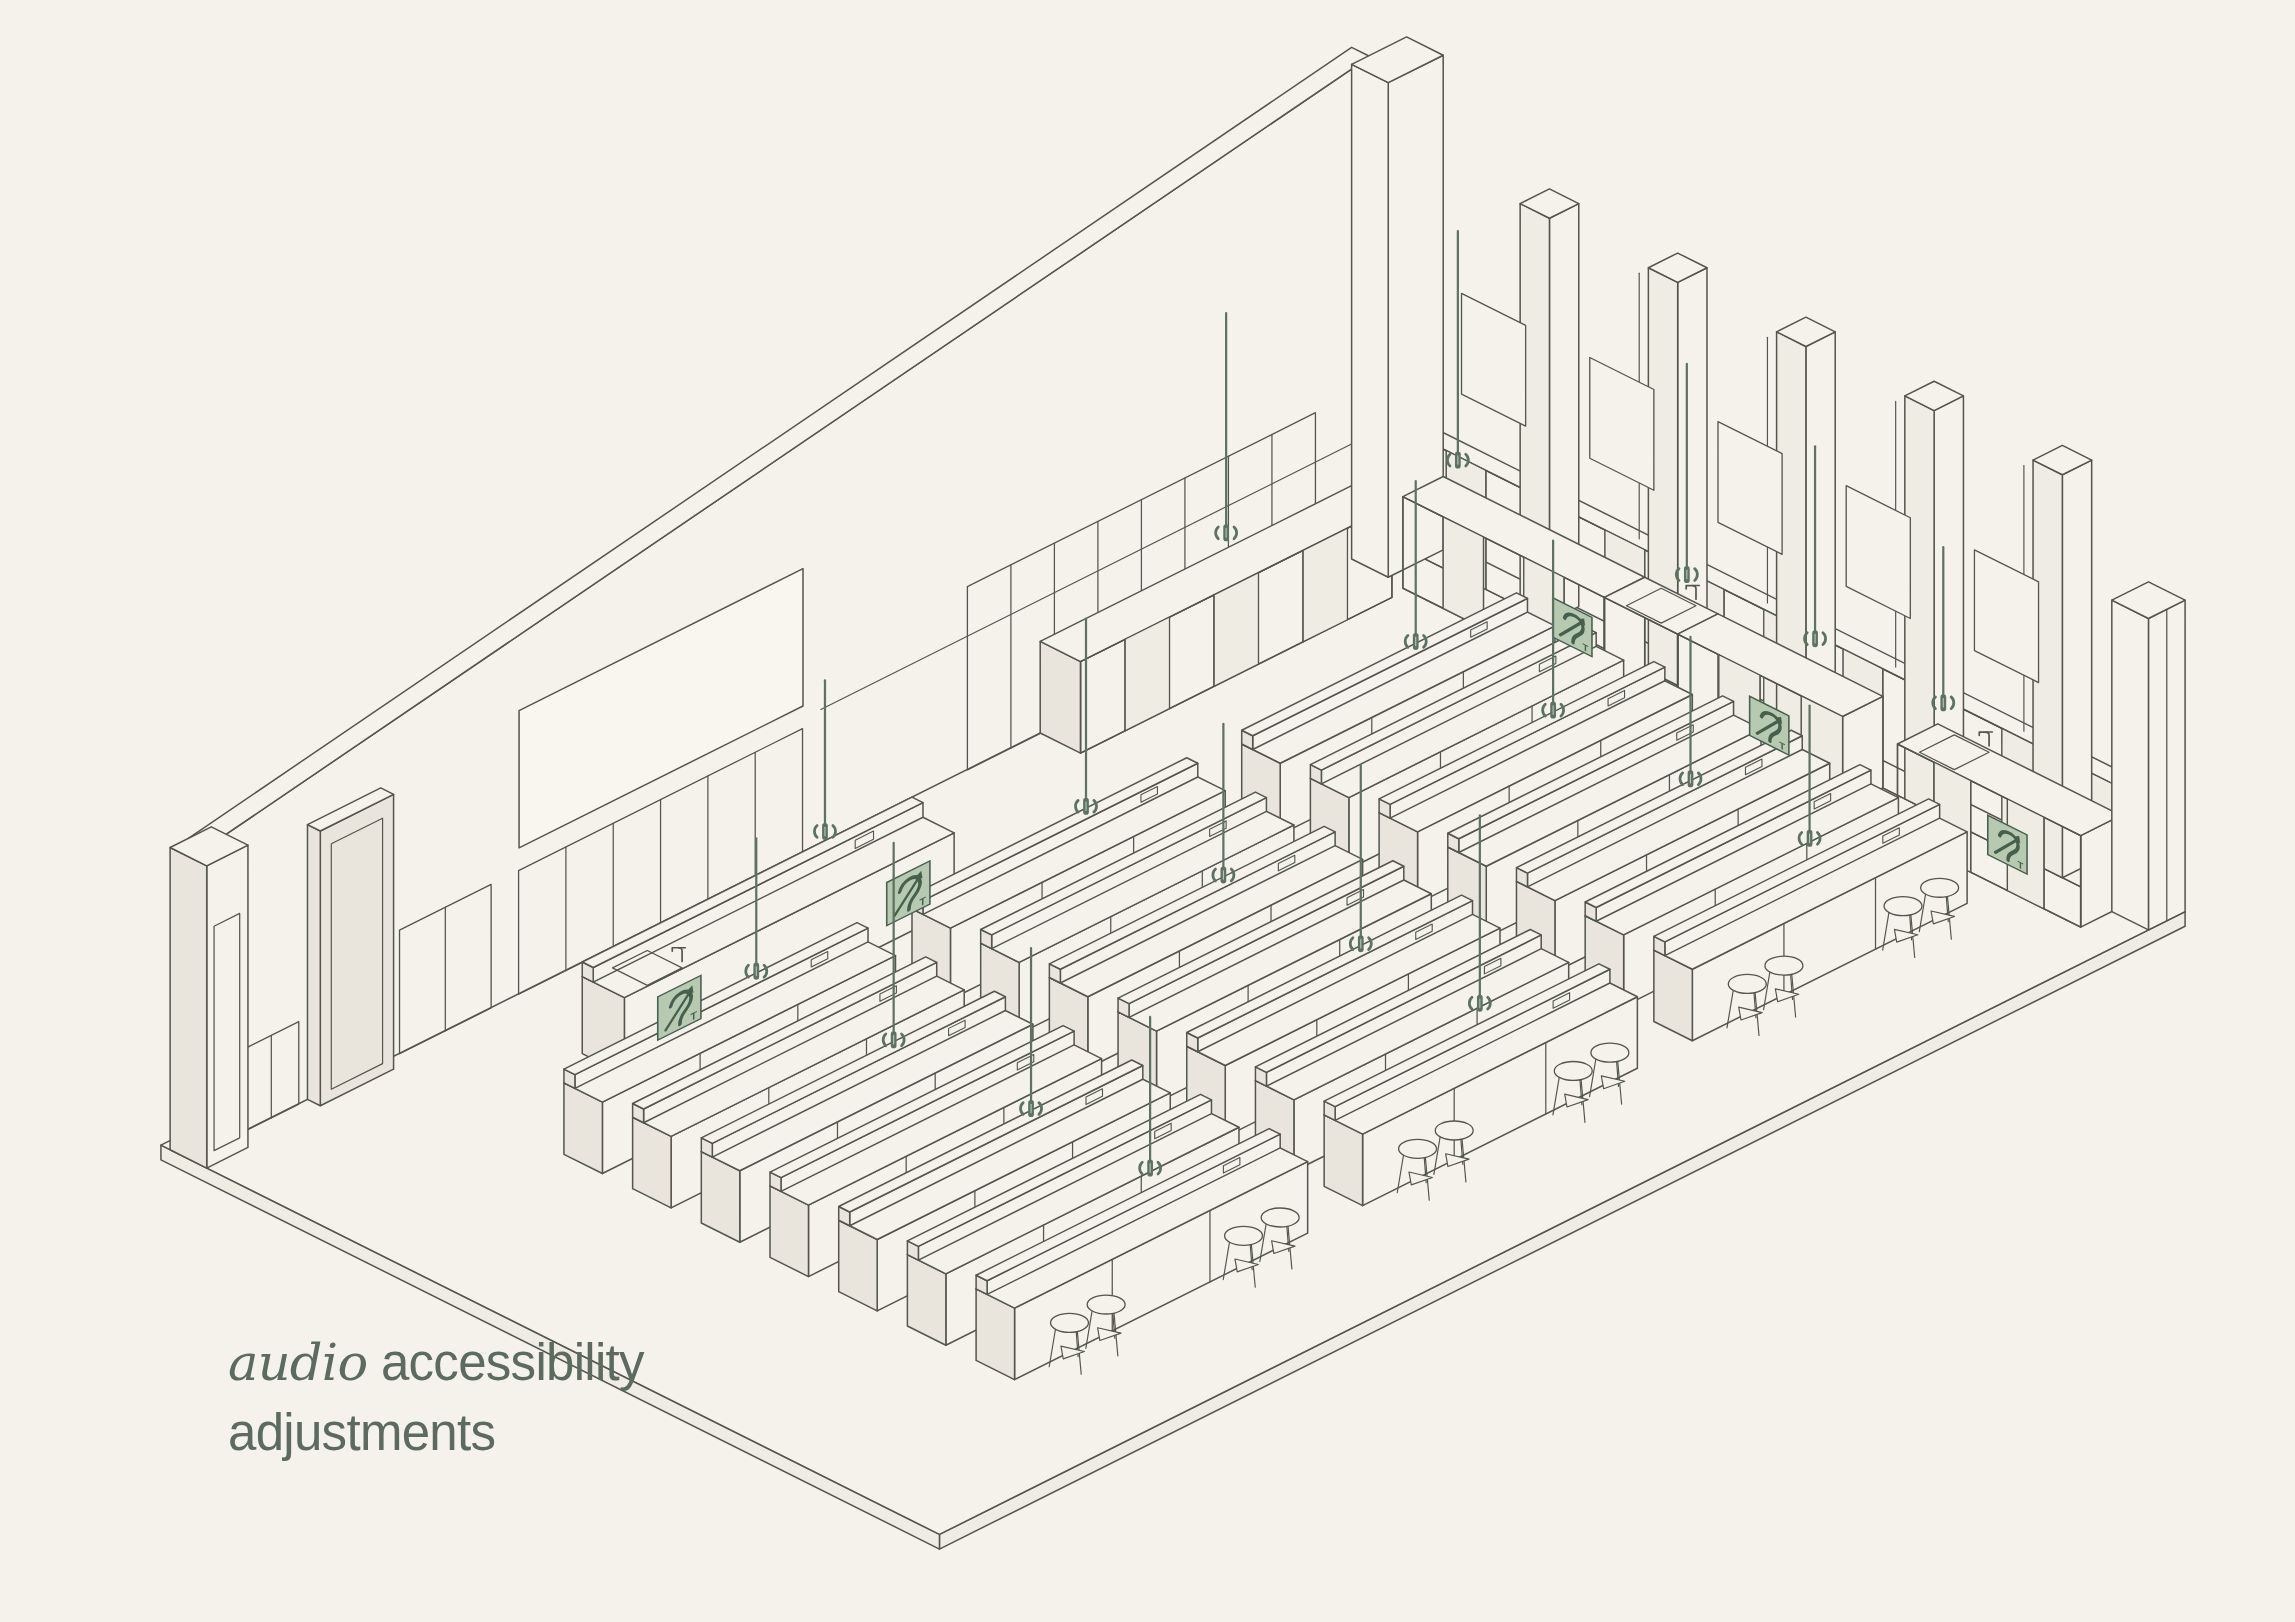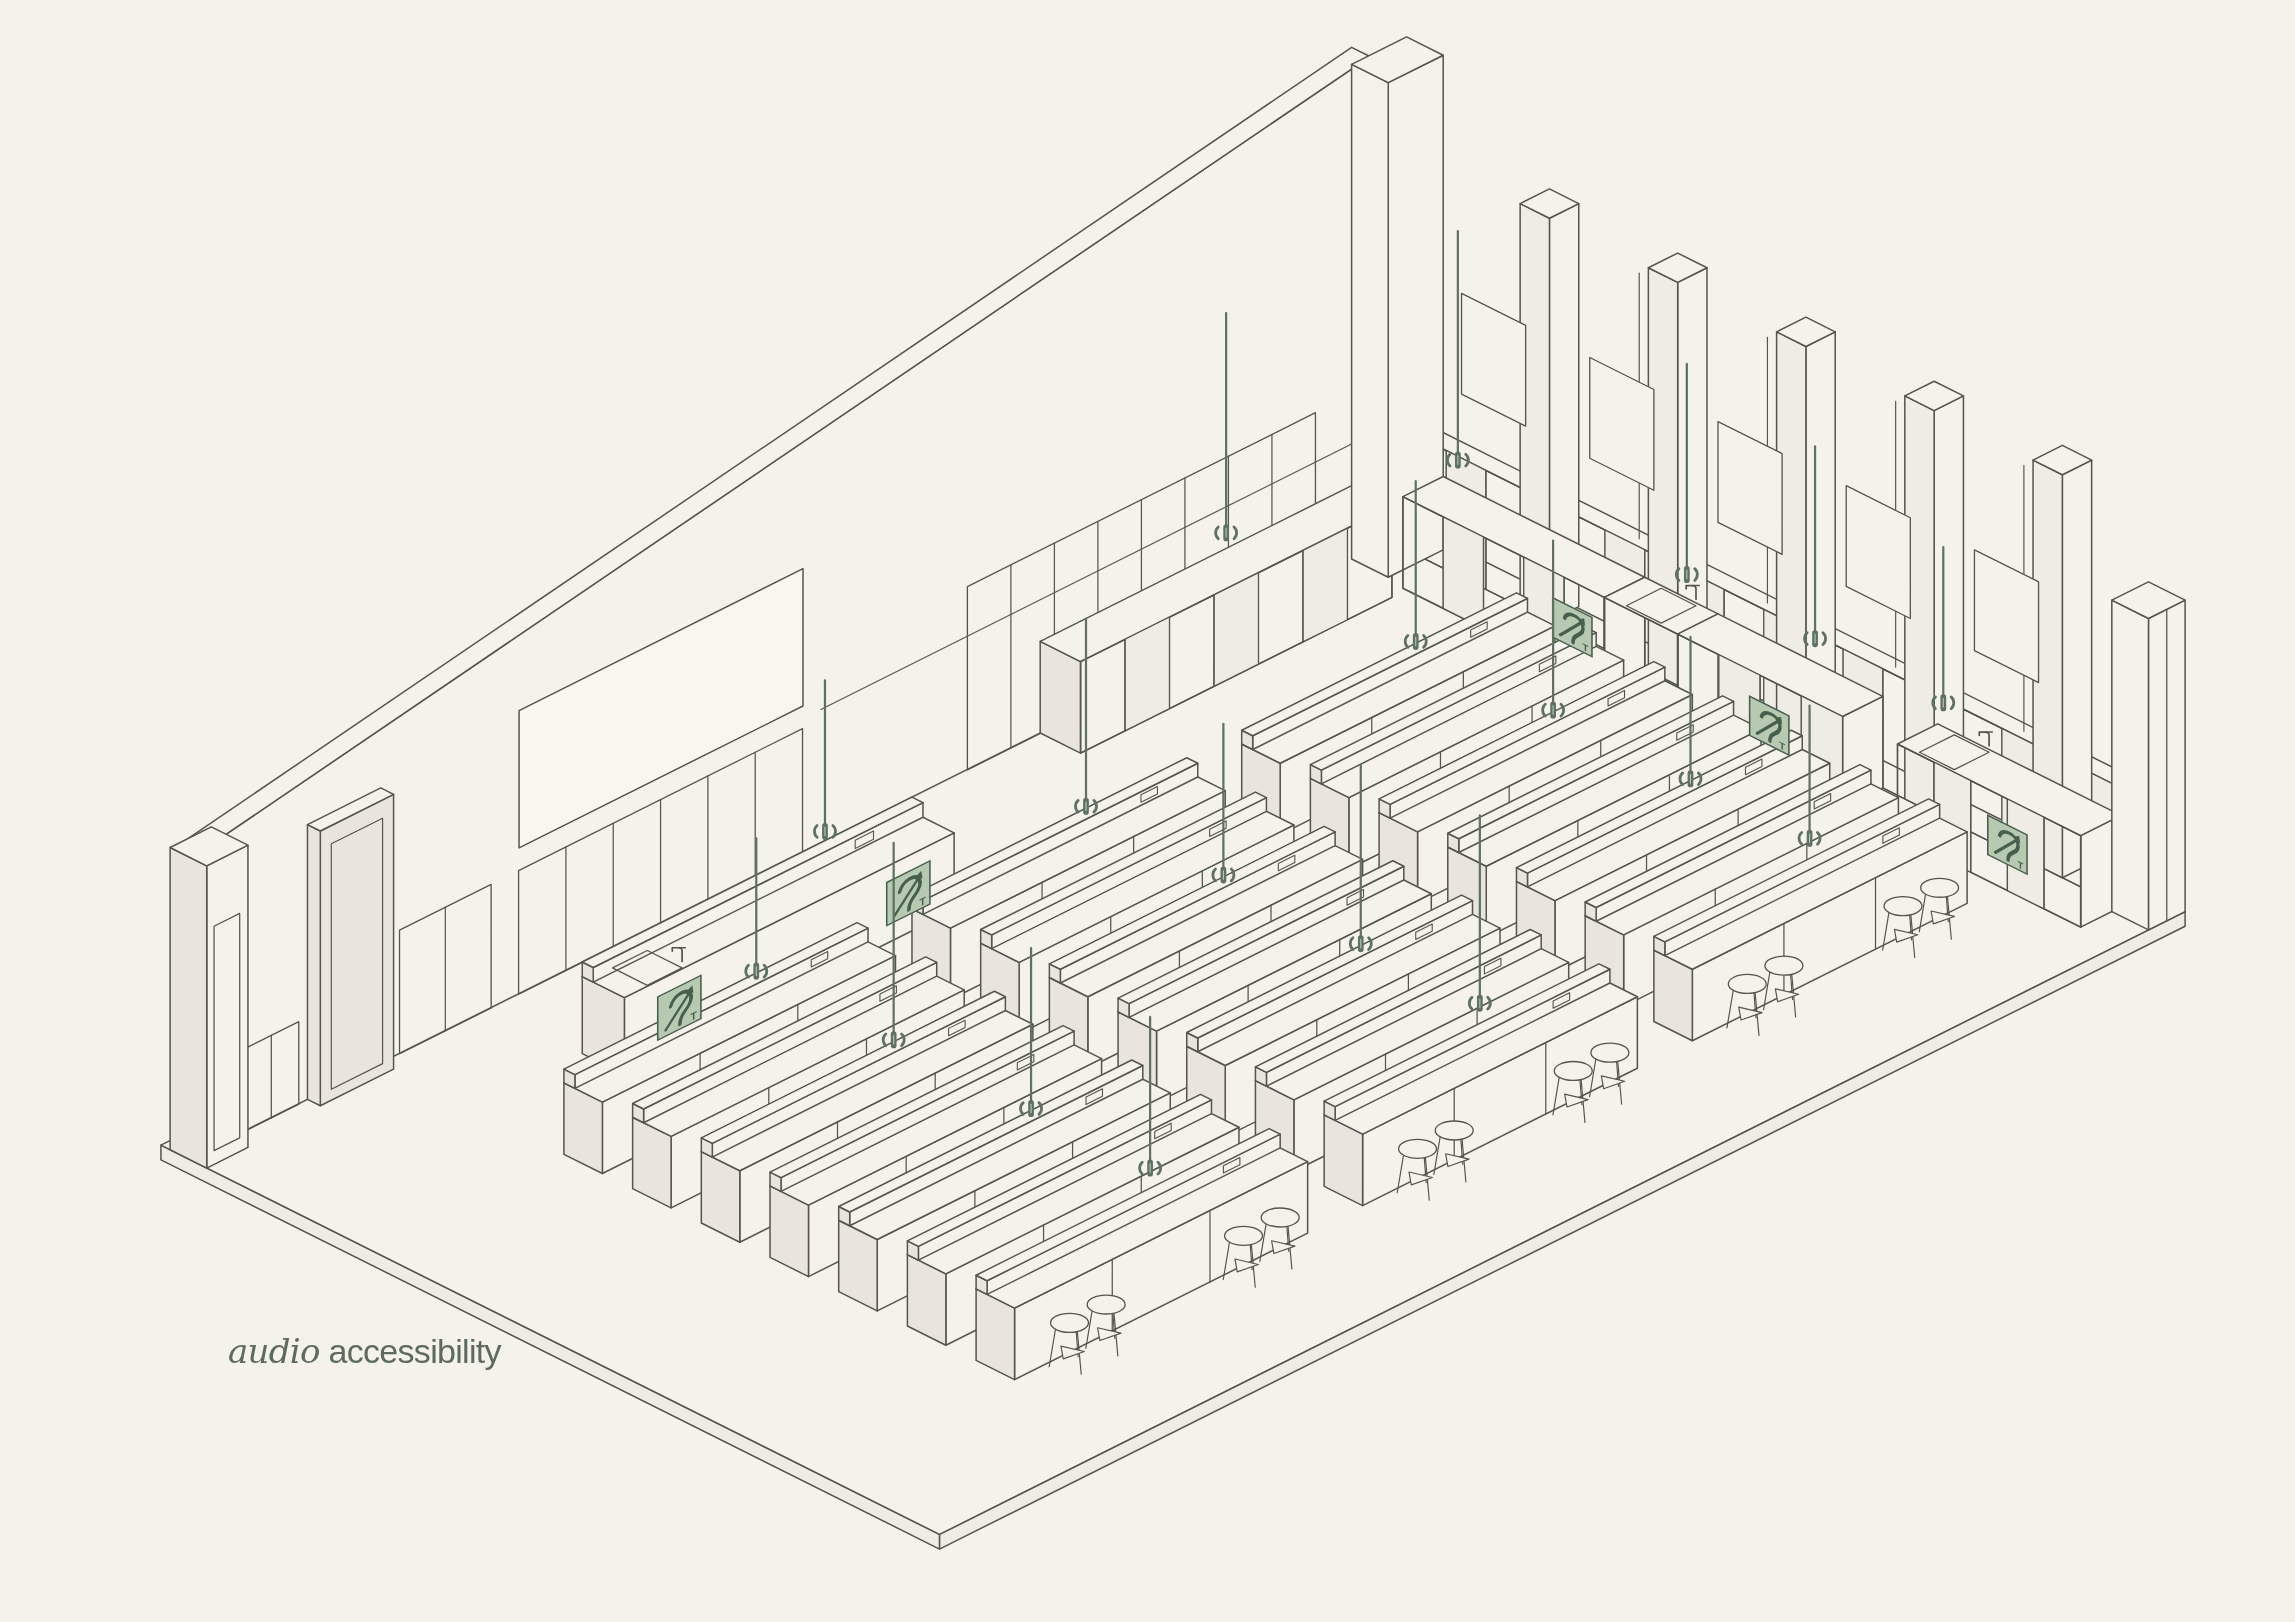--- a/index.html
+++ b/index.html
@@ -1,20 +1,20 @@
 <!DOCTYPE html>
 <html style="--bg: #f5f2ec; --title-color: #5d6b5f;font-size:10.5px"><head>
 <meta charset="utf-8">
 <style>
   html,body{margin:0;padding:0;}
   body{font-family:"Liberation Sans",sans-serif;}
   .stage{position:relative;width:2295px;height:1623px;overflow:hidden;background:var(--bg,#f5f2ec);}
   .scene-svg{position:absolute;left:0;top:0;width:100%;height:100%;}
   .title{position:absolute;left:228px;top:1328px;color:var(--title-color,#5d6b5f);
-         font-size:34px;line-height:1.38;letter-spacing:-0.7px;}
+         font-size:51px;line-height:1.38;letter-spacing:-0.7px;}
   .t-italic{font-family:"DejaVu Serif",serif;font-style:italic;}
   .t-sans{font-family:"Liberation Sans",sans-serif;}
 </style>
 </head>
 <body>
 
 <div class="stage">
   <svg class="scene-svg" viewBox="0 0 3508 2480" xmlns="http://www.w3.org/2000/svg">
       <g>
         <g>
@@ -1317,15 +1317,16 @@
               <path d="M 2958.4 1064.8 A 12 12 0 0 0 2958.4 1082.8" fill="none" stroke="#5d7261" stroke-width="4.2" stroke-linecap="round"></path>
               <path d="M 2982.4 1064.8 A 12 12 0 0 1 2982.4 1082.8" fill="none" stroke="#5d7261" stroke-width="4.2" stroke-linecap="round"></path>
             </g>
           </g>
         </g>
       </g>
     </svg>
 
   <div class="title">
     <div><span class="t-italic">audio</span><span class="t-sans"> accessibility</span></div>
+    <div class="t-sans">adjustments</div>
   </div>
 </div>
 
 
 </body></html>

